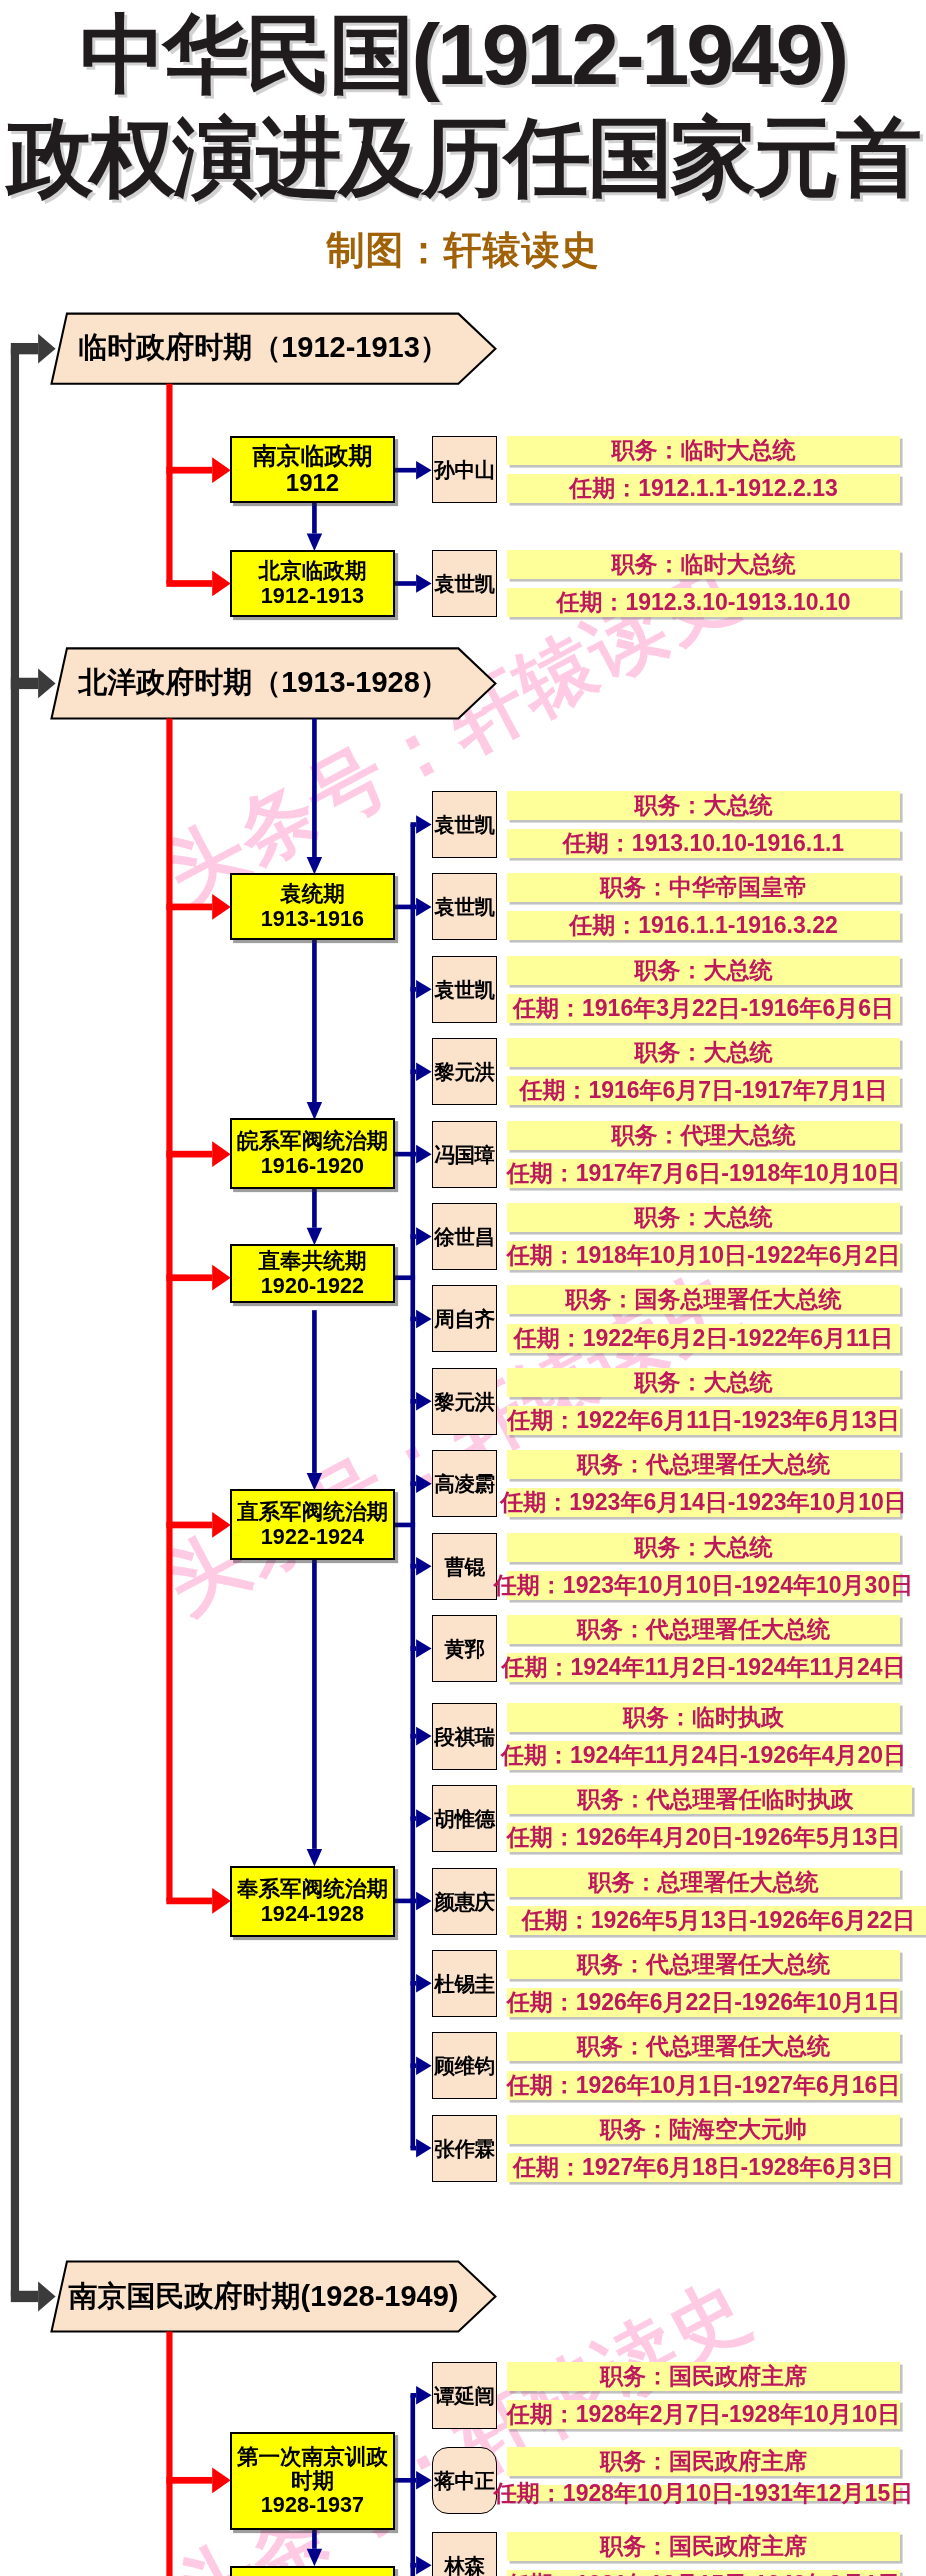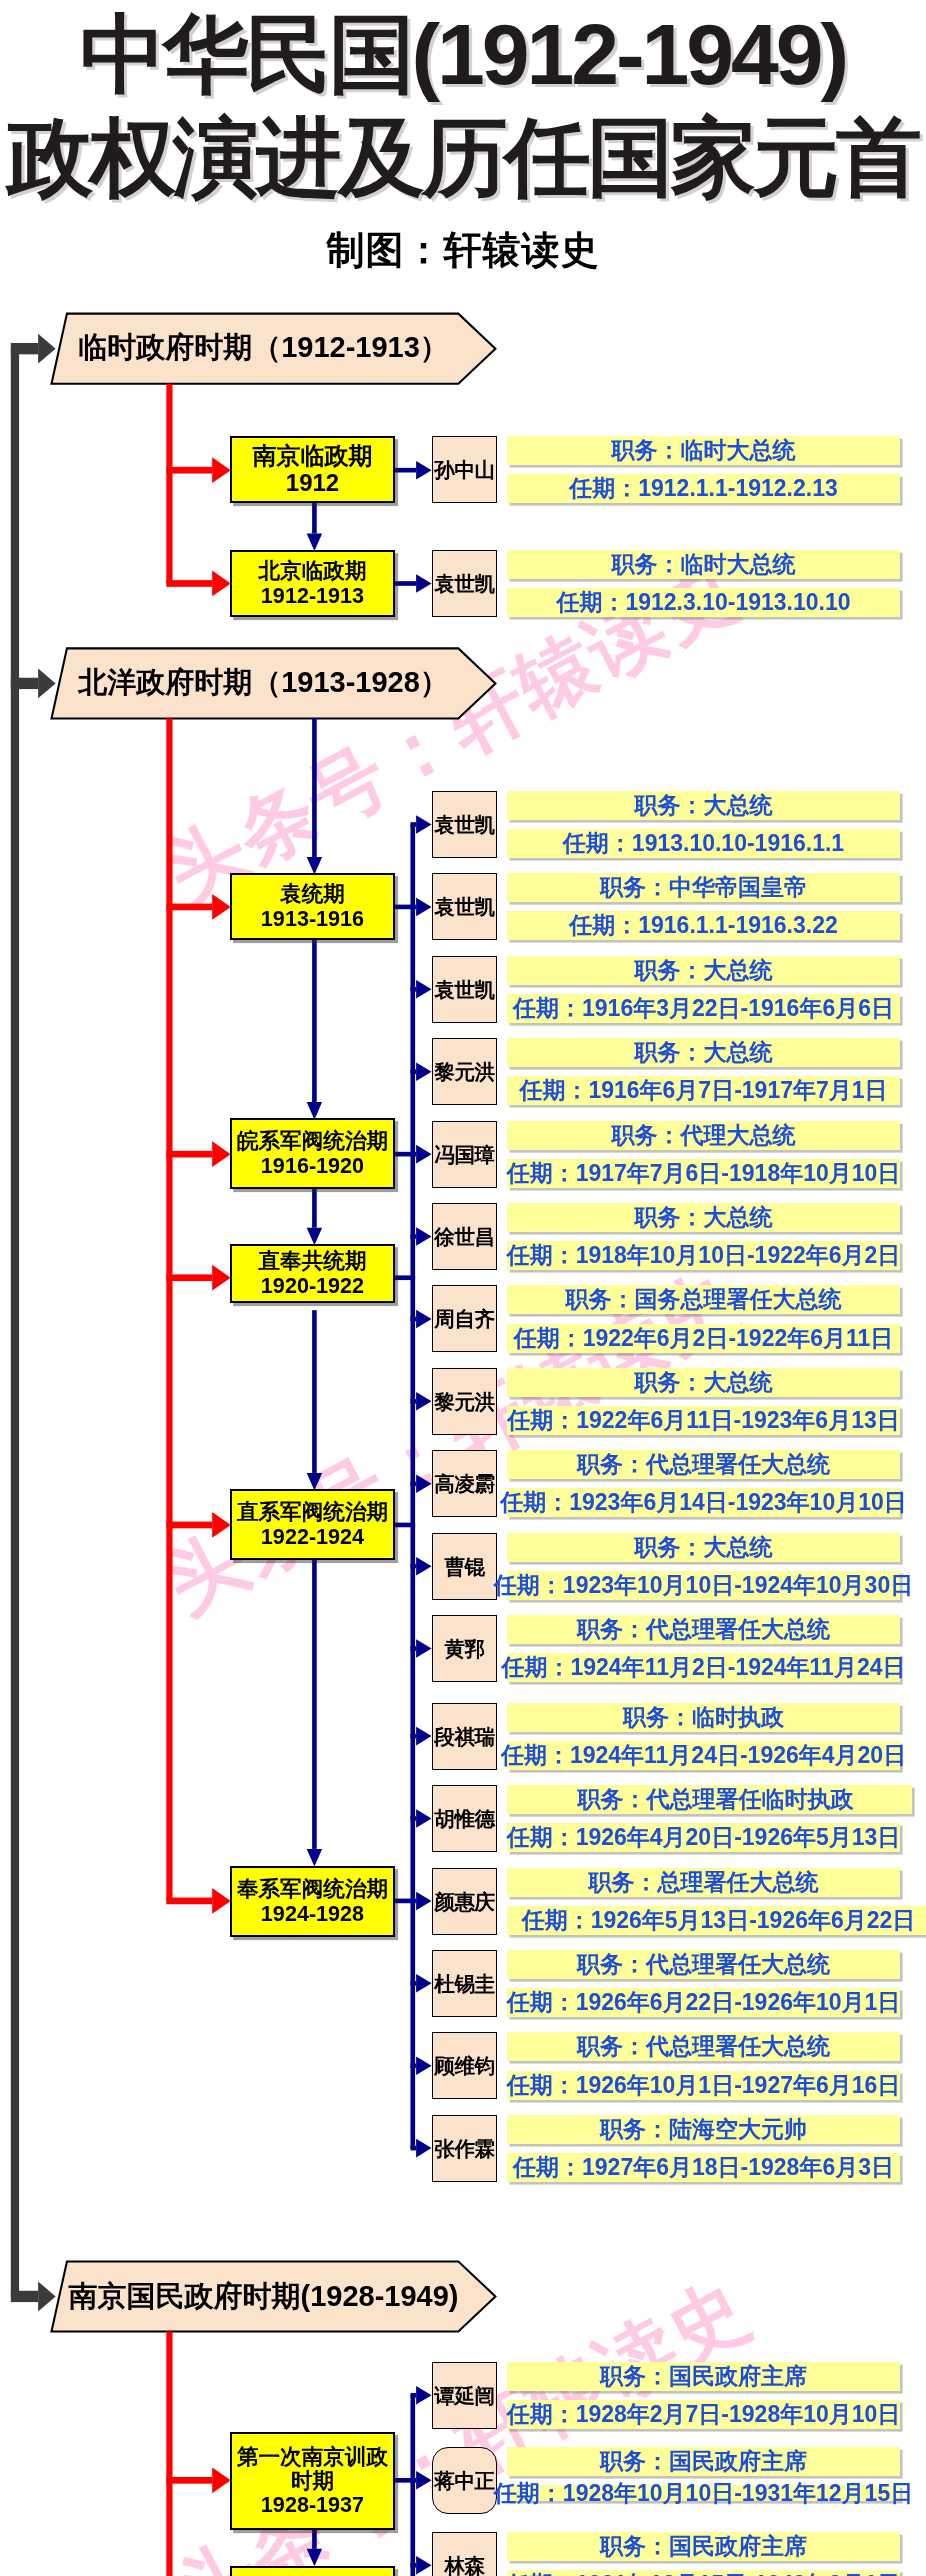--- a/index.html
+++ b/index.html
@@ -3,42 +3,42 @@
 <meta charset="utf-8">
 <style>
   html,body{margin:0;padding:0;background:#ffffff;}
   #canvas{position:relative;width:926px;height:3002px;background:#ffffff;overflow:hidden;
           font-family:"Liberation Sans","DejaVu Sans",sans-serif;}
   .abs{position:absolute;}
   
   .title-line{left:0;width:926px;text-align:center;font-weight:900;color:#201c1d;
               font-size:86px;line-height:95px;letter-spacing:-3.1px;white-space:nowrap;
               text-shadow:3.1px 3.1px 0 rgba(0,0,0,0.18);}
-  .subtitle{left:0;width:926px;text-align:center;font-weight:900;color:#000000;
+  .subtitle{left:0;width:926px;text-align:center;font-weight:900;color:#a16207;
             font-size:38px;letter-spacing:1px;}
   
   .wm{font-size:77px;font-weight:900;color:rgba(255,160,206,0.55);white-space:nowrap;
       transform:translate(-50%,-50%) rotate(-28deg);letter-spacing:2.1px;z-index:1;}
   
   #linesvg{left:0;top:0;z-index:2;}
   
   .banner-label{z-index:3;font-weight:900;font-size:29px;color:#000;white-space:nowrap;
                 display:flex;align-items:center;letter-spacing:0px;}
   
   .pbox{z-index:3;background:#ffff00;border:2.1px solid #000;box-sizing:border-box;
         display:flex;flex-direction:column;justify-content:center;align-items:center;
         font-weight:900;color:#000;text-align:left;box-shadow:3.1px 3.1px 0 rgba(40,40,40,0.45);}
   .pbox .bl{line-height:1.12;}
   
   .nbox{z-index:3;background:#fbe2cb;border:1.5px solid #000;box-sizing:border-box;
         display:flex;justify-content:center;align-items:center;font-weight:900;
         font-size:20.6px;color:#000;white-space:nowrap;letter-spacing:-0.5px;}
   
   .ibar{z-index:3;background:#ffff99;display:flex;justify-content:center;align-items:center;
-        font-weight:900;font-size:23px;color:#1d4ed8;white-space:nowrap;
+        font-weight:900;font-size:23px;color:#be185d;white-space:nowrap;
         box-shadow:2.6px 2.6px 0 rgba(120,120,120,0.45);}
 </style>
 </head>
 <body>
 
 <div id="canvas">
   <svg id="linesvg" class="abs" width="926" height="3002" viewBox="0 0 1798 5827">
       <rect x="21" y="676" width="16" height="3782" fill="#3b3b3b"></rect>
       <rect x="21" y="665" width="53" height="22" fill="#3b3b3b"></rect>
       <polygon points="74,647 108,676 74,705" fill="#3b3b3b"></polygon>

